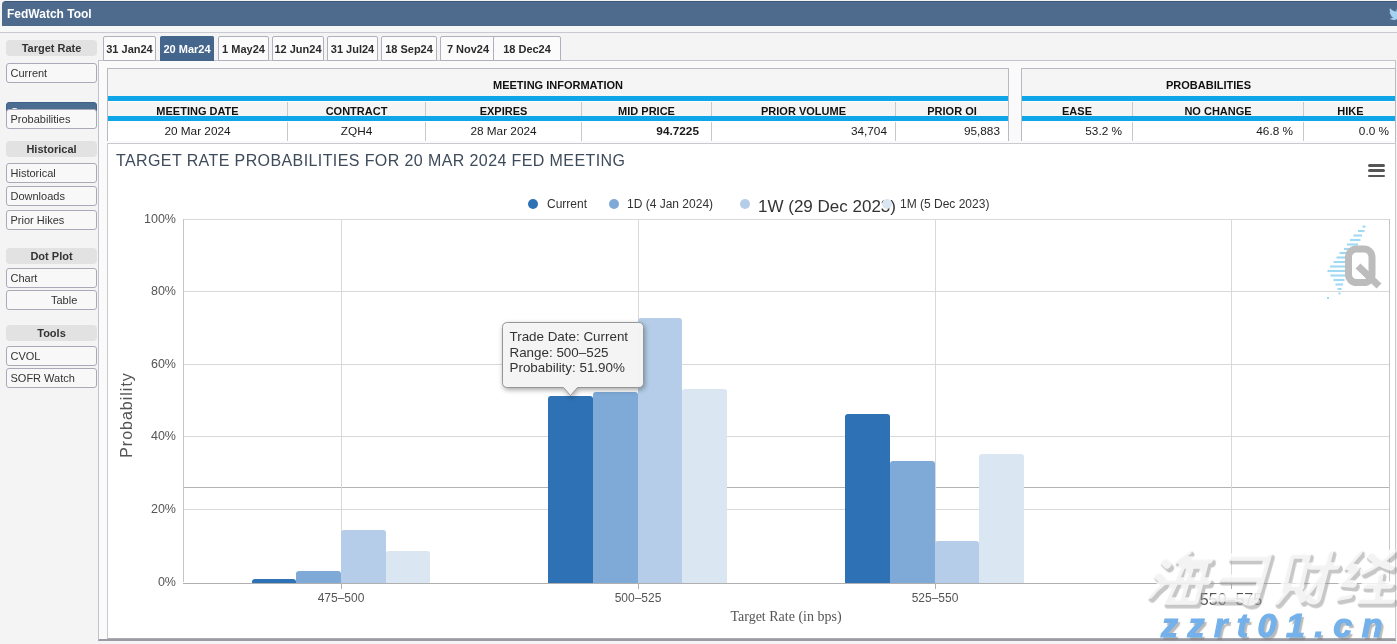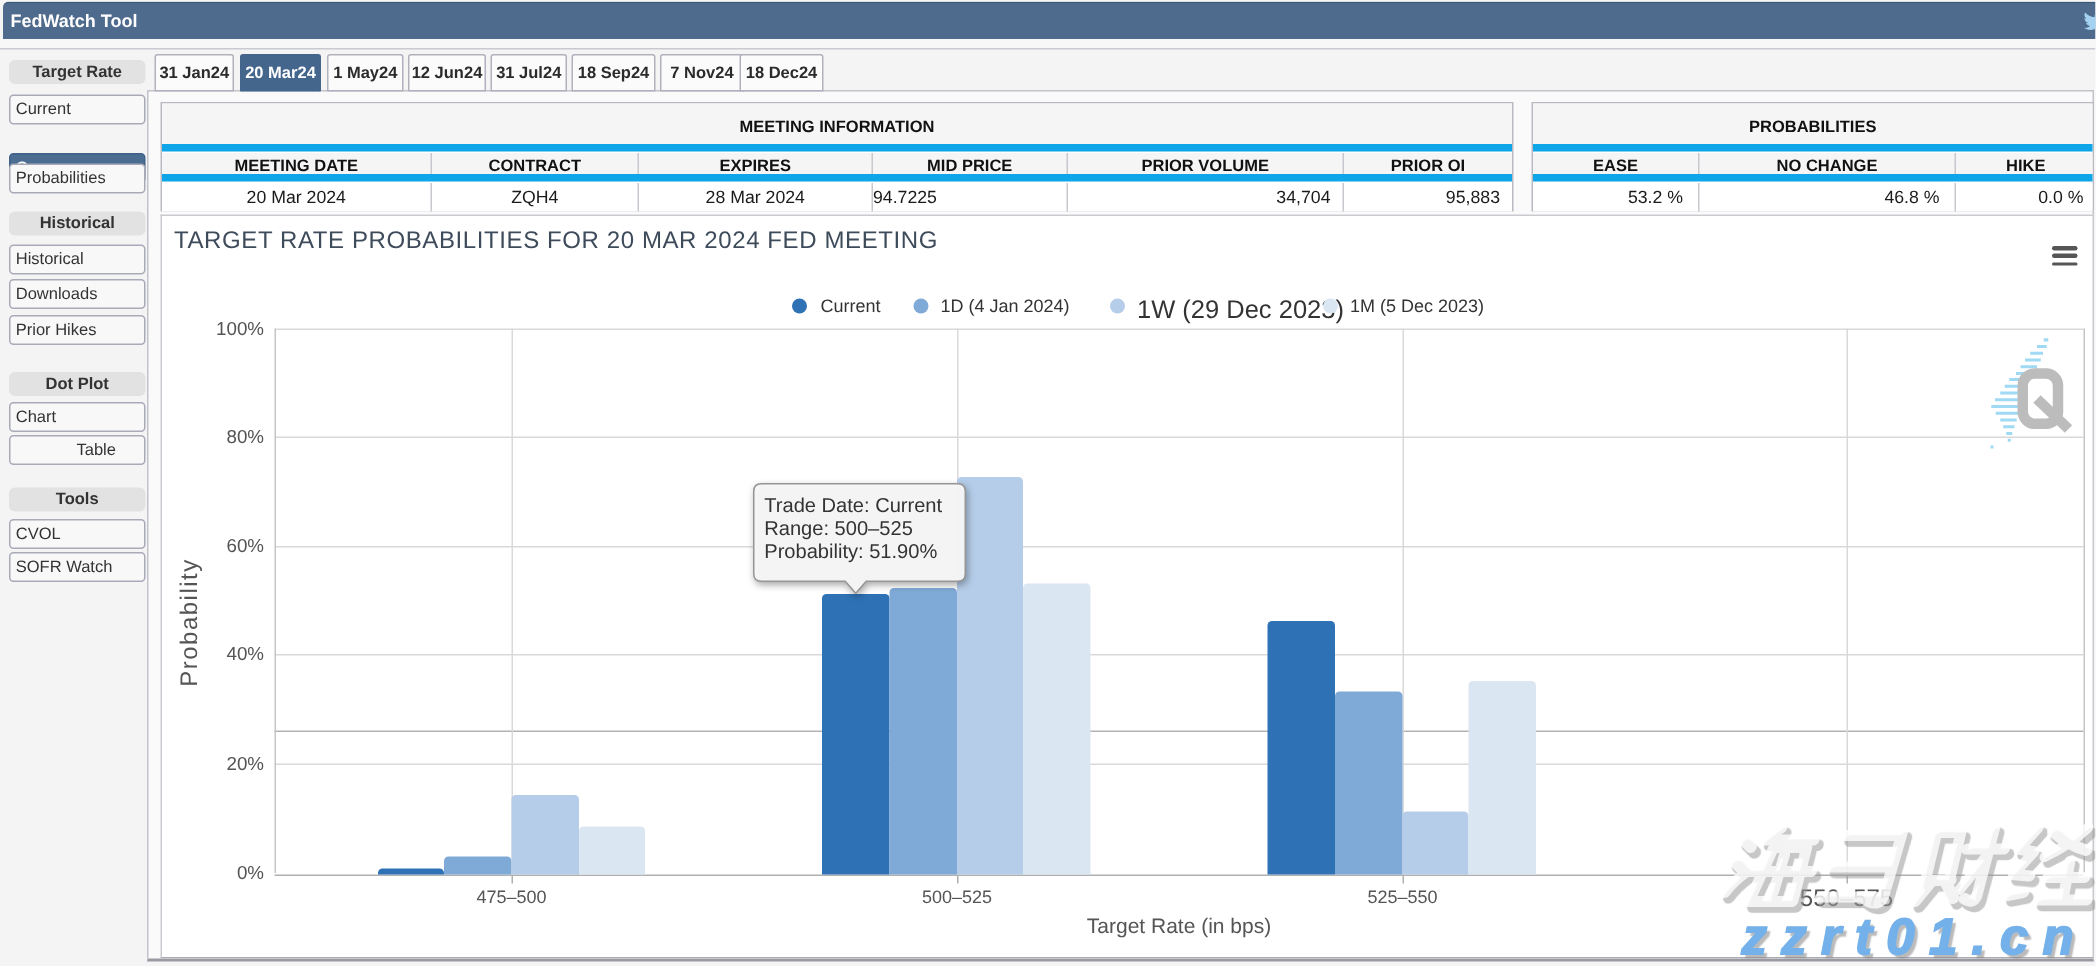--- a/index.html
+++ b/index.html
@@ -65,37 +65,37 @@
 
 <div id="panel" class="abs"></div>
 
 <div class="abs tab" style="left:103px; width:53px;">31 Jan24</div>
 <div class="abs tab tabsel" style="left:160px; width:54px;">20 Mar24</div>
 <div class="abs tab" style="left:218px; width:51px;">1 May24</div>
 <div class="abs tab" style="left:272px; width:52px;">12 Jun24</div>
 <div class="abs tab" style="left:327px; width:51px;">31 Jul24</div>
 <div class="abs tab" style="left:381px; width:56px;">18 Sep24</div>
 <div class="abs tab" style="left:440px; width:56px;">7 Nov24</div>
-<div class="abs tab" style="left:493px; width:56px;">18 Dec24</div>
+<div class="abs tab" style="left:493px; width:68px;">18 Dec24</div>
 
 <div class="abs tbl" id="mtable" style="left:107px; top:68px; width:902px; height:73px;">
   <div class="trow" style="top:0; height:32px; font-size:11px; font-weight:bold; color:#111; text-align:center; line-height:32px;">MEETING INFORMATION</div>
   <div class="trow" style="top:33px; height:19px;">
     <div class="cell" style="left:0; width:180px; line-height:19px;">MEETING DATE</div>
     <div class="cell" style="left:180px; width:138px; line-height:19px;">CONTRACT</div>
     <div class="cell" style="left:318px; width:156px; line-height:19px;">EXPIRES</div>
     <div class="cell" style="left:474px; width:130px; line-height:19px;">MID PRICE</div>
     <div class="cell" style="left:604px; width:184px; line-height:19px;">PRIOR VOLUME</div>
     <div class="cell" style="left:788px; width:112px; line-height:19px;">PRIOR OI</div>
   </div>
   <div class="trow" style="top:53px; height:19px; background:#fff; border-bottom:none;">
     <div class="cell vcell" style="left:0; width:180px; line-height:18px;">20 Mar 2024</div>
     <div class="cell vcell" style="left:180px; width:138px; line-height:18px;">ZQH4</div>
     <div class="cell vcell" style="left:318px; width:156px; line-height:18px;">28 Mar 2024</div>
-    <div class="cell vcell" style="left:474px; width:130px; line-height:18px; text-align:left; padding-right:24px;">94.7225</div>
+    <div class="cell vcell" style="left:474px; width:130px; line-height:18px; text-align:right; padding-right:12px;font-weight:bold;">94.7225</div>
     <div class="cell vcell" style="left:604px; width:184px; line-height:18px; text-align:right; padding-right:8px;">34,704</div>
     <div class="cell vcell" style="left:788px; width:112px; line-height:18px; text-align:right; padding-right:8px;">95,883</div>
   </div>
 </div>
 
 <div class="abs tbl" id="ptable" style="left:1021px; top:68px; width:375px; height:73px;">
   <div class="trow" style="top:0; height:32px; font-size:11px; font-weight:bold; color:#111; text-align:center; line-height:32px;">PROBABILITIES</div>
   <div class="trow" style="top:33px; height:19px;">
     <div class="cell" style="left:0; width:111px; line-height:19px;">EASE</div>
     <div class="cell" style="left:111px; width:171px; line-height:19px;">NO CHANGE</div>
@@ -147,21 +147,21 @@
   <div class="gl" style="left:1123px; top:440px; width:1px; height:5px; background:#b0b0b0;"></div>
 
   <div class="ylab" style="right:1219px; top:68px; font-size:12.5px;">100%</div>
   <div class="ylab" style="right:1219px; top:140px; font-size:12.5px;">80%</div>
   <div class="ylab" style="right:1219px; top:213px; font-size:12.5px;">60%</div>
   <div class="ylab" style="right:1219px; top:285px; font-size:12.5px;">40%</div>
   <div class="ylab" style="right:1219px; top:358px; font-size:12.5px;">20%</div>
   <div class="ylab" style="right:1219px; top:431px; font-size:12.5px;">0%</div>
 
   <div class="abs" style="left:19px; top:271px; transform:translate(-50%,-50%) rotate(-90deg); font-size:16px; color:#555; letter-spacing:1px;">Probability</div>
-  <div class="abs" style="left:678px; top:465px; transform:translateX(-50%); font-size:14px; color:#555;">Target Rate (in bps)</div>
+  <div class="abs" style="left:678px; top:465px; transform:translateX(-50%); font-size:14px; color:#555;font-family:Liberation Serif, serif;">Target Rate (in bps)</div>
 
   <div class="xlab" style="left:233px; top:447px; transform:translateX(-50%); font-size:12px;">475–500</div>
   <div class="xlab" style="left:530px; top:447px; transform:translateX(-50%); font-size:12px;">500–525</div>
   <div class="xlab" style="left:827px; top:447px; transform:translateX(-50%); font-size:12px;">525–550</div>
   <div class="xlab" style="left:1123px; top:447px; transform:translateX(-50%); font-size:16px;">550–575</div>
 
   <div class="bar" style="left:144px; top:435px; width:44px; height:4px; background:#2e72b5;"></div>
   <div class="bar" style="left:188px; top:427px; width:45px; height:12px; background:#7fa9d6;"></div>
   <div class="bar" style="left:233px; top:386px; width:45px; height:53px; background:#b5cde8;"></div>
   <div class="bar" style="left:278px; top:407px; width:44px; height:32px; background:#dbe6f3;"></div>

